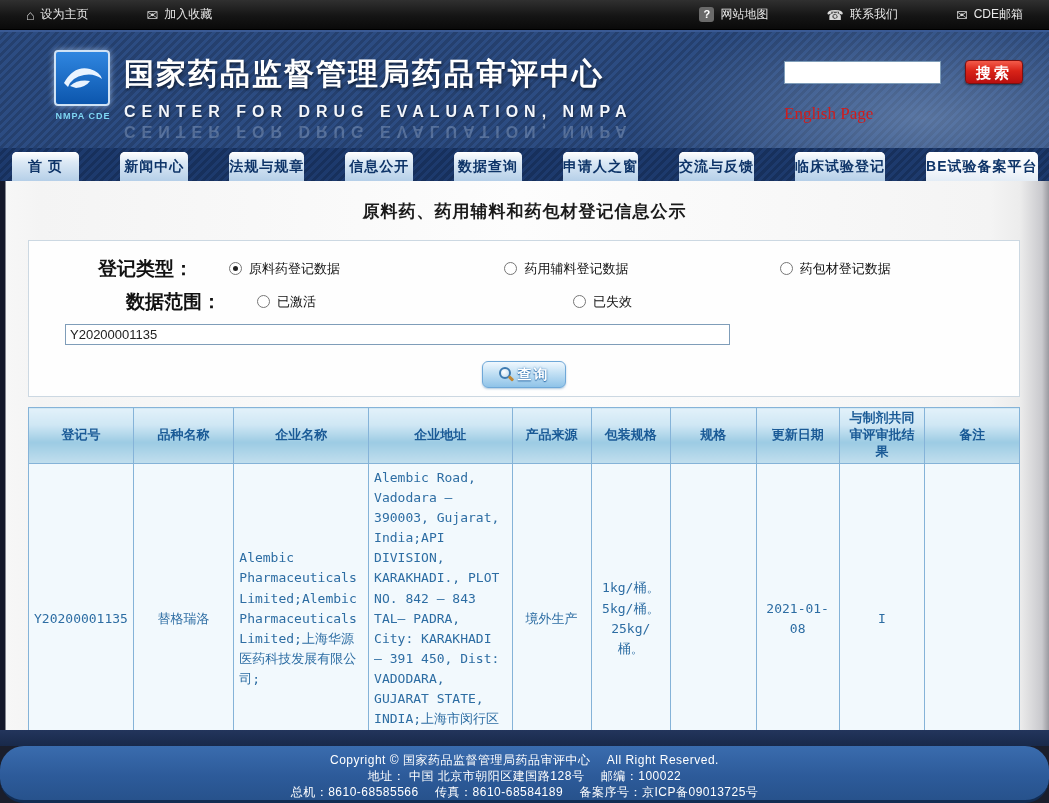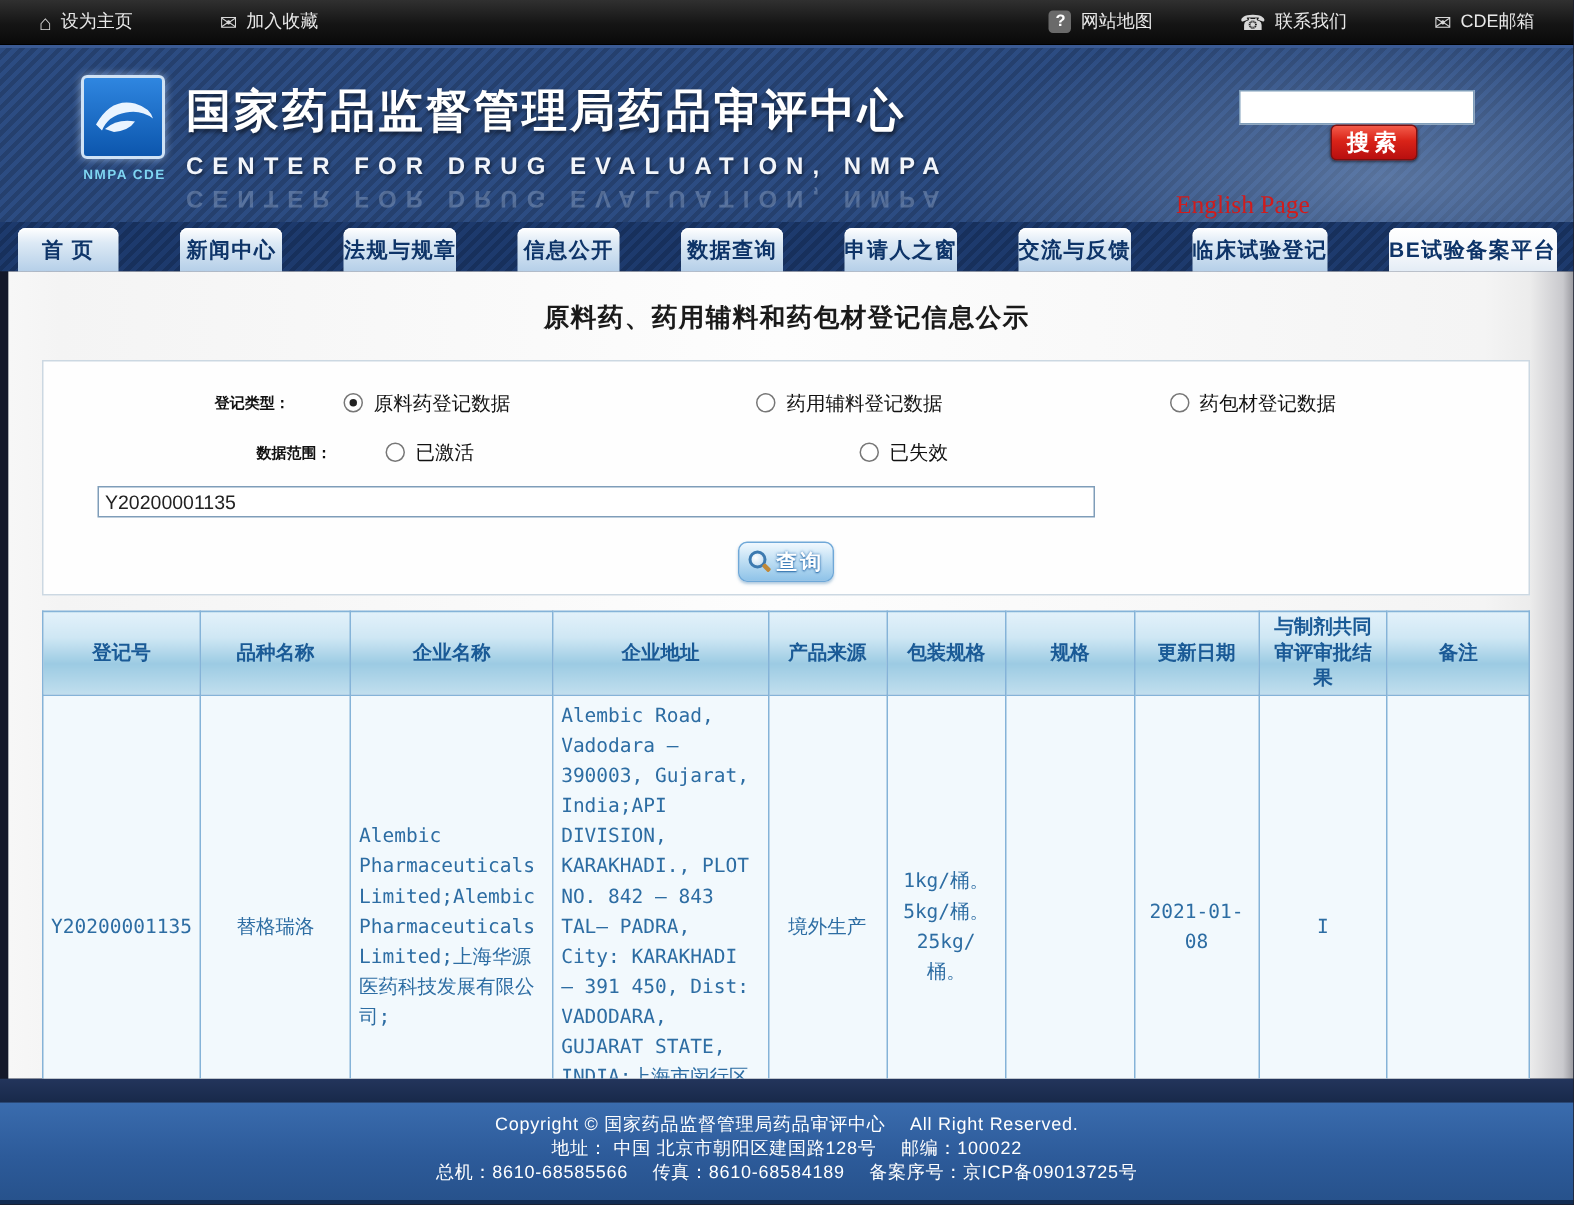--- a/index.html
+++ b/index.html
@@ -23,58 +23,58 @@
       repeating-linear-gradient(135deg, #2c4c82 0 3px, #25406e 3px 6px);
     border-top:2px solid #3a5a94; }
   .logo-wrap { position:absolute; left:54px; top:18px; width:58px; text-align:center; }
   .logo-box { width:56px; height:56px; border-radius:4px; background:linear-gradient(180deg,#2f86e0,#0c56ad); border:2px solid #cfe2f5; box-shadow:0 0 6px rgba(200,225,255,.6); display:flex; align-items:center; justify-content:center; }
   .logo-sub { margin-top:5px; color:#7fd6f2; font-size:9px; font-weight:bold; letter-spacing:1px; }
   .header-titles { position:absolute; left:124px; top:22px; }
   .header-title { color:#ffffff; font-size:30px; font-weight:bold; letter-spacing:2px; text-shadow:1px 2px 3px rgba(0,0,0,.55); }
   .header-sub { color:#f2f5fa; font-size:16px; font-weight:bold; letter-spacing:6px; margin-top:8px; text-shadow:1px 1px 2px rgba(0,0,0,.4); }
   .header-sub-reflect { color:#9fb2cf; font-size:16px; font-weight:bold; letter-spacing:6px; transform:scaleY(-1); opacity:.38; margin-top:1px; }
   .search-zone { position:absolute; right:25px; top:28px; width:240px; }
-  .search-row { display:flex; align-items:center;flex-direction:column; }
+  .search-row { display:flex; align-items:center; }
   .hsearch-input { width:157px; height:23px; border:1px solid #7f9db9; background:#fff; font-size:13px; padding:0 4px; }
   .hsearch-btn { margin-left:24px; width:58px; height:24px; border:1px solid #7d1010; border-radius:4px; background:linear-gradient(180deg,#f35b4a 0%,#d92318 45%,#b80f0f 100%); color:#fff; font-size:15px; font-weight:bold; letter-spacing:3px; cursor:pointer; box-shadow:0 1px 2px rgba(0,0,0,.5); line-height:1; }
   .english-link { display:inline-block; margin-top:20px; color:#d01c1c; font-size:17px; font-family:"Liberation Serif","DejaVu Serif",serif; cursor:pointer; }
 
   
   .navbar { height:33px; background:repeating-linear-gradient(135deg,#1d3a6d 0 3px,#17305c 3px 6px); display:flex; align-items:flex-end; padding:0 8px;gap:34px; }
   .nav-tab { flex:1 1 0; height:29px; margin:0 3.5px; border-radius:5px 5px 0 0; background:linear-gradient(180deg,#ffffff 0%,#dce9f5 35%,#b5cfe8 100%); color:#0e3468; font-size:14px; font-weight:bold; display:flex; align-items:center; justify-content:center; cursor:pointer; letter-spacing:1px; box-shadow:inset 0 1px 0 #fff; white-space:nowrap; }
   .nav-tab.active { flex:1.5 1 0; background:linear-gradient(180deg,#ffffff 0%,#f4f7fb 60%,#e3ecf5 100%);margin-top:36px; }
 
   
   .content { flex:1; position:relative; background:linear-gradient(90deg,#14182a 0px,#14182a 5px,#f7f7f7 6px,#f4f4f4 40px,#fdfdfd 520px,#f4f4f4 990px,#ececec 1020px,#c9c9cd 1042px,#9a9aa0 1049px); overflow:hidden; }
   .page-title { text-align:center; font-size:17px; font-weight:bold; color:#1a1a1a; letter-spacing:1px; padding:19px 0 17px 0; }
 
   .form-box { width:992px; margin-left:28px; border:1px solid #ccd8e2; background:#fefefe; padding:11px 0 8px 0; }
   .form-row { display:flex; align-items:center; height:33px; }
-  .form-label { width:192px; text-align:right; font-size:10px; font-weight:bold; color:#111; }
+  .form-label { width:192px; text-align:right; font-size:19px; font-weight:bold; color:#111; }
   .opt { width:280px; margin-left:36px; display:flex; align-items:center; font-size:13px; color:#111; cursor:pointer; }
   .opt .radio { width:13px; height:13px; border:1px solid #777; border-radius:50%; background:#fff; margin-right:7px; position:relative; flex:0 0 13px; }
   .opt .radio.checked::after { content:''; position:absolute; left:3px; top:3px; width:5px; height:5px; border-radius:50%; background:#222; }
   .query-input { width:665px; height:21px; margin-left:36px; border:1px solid #7f9db9; font-size:13px; padding:0 4px; color:#222; }
   .btn-row { display:flex; justify-content:center; margin-top:10px; }
-  .query-btn { display:flex; align-items:center; justify-content:center; width:64px; height:27px; border:1px solid #6fa8d8; border-radius:6px; background:linear-gradient(180deg,#f0f8fe 0%,#c2e0f4 45%,#8fc3e8 100%); cursor:pointer; box-shadow:0 1px 2px rgba(100,150,190,.5); }
+  .query-btn { display:flex; align-items:center; justify-content:center; width:84px; height:27px; border:1px solid #6fa8d8; border-radius:6px; background:linear-gradient(180deg,#f0f8fe 0%,#c2e0f4 45%,#8fc3e8 100%); cursor:pointer; box-shadow:0 1px 2px rgba(100,150,190,.5); }
   .query-btn-label { color:#fff; font-size:14px; font-weight:bold; letter-spacing:2px; margin-left:5px; text-shadow:0 0 2px #3a7ab8,0 1px 1px #2d6da8; }
   .mag { width:14px; height:15px; position:relative; display:inline-block; }
   .mag::before { content:''; position:absolute; left:0; top:0; width:8px; height:8px; border:2px solid #3d7ab0; border-radius:50%; background:radial-gradient(circle at 35% 35%,#ffffff,#bcd8ee); }
   .mag::after { content:''; position:absolute; left:9px; top:10px; width:6px; height:3px; background:#c08838; transform:rotate(45deg); border-radius:1px; }
 
   
   .data-table { width:992px; margin:10px 0 0 28px; border-collapse:collapse; }
   .data-table th { border:1px solid #85b3d8; background:linear-gradient(180deg,#e2f1fa 0%,#cfe7f4 30%,#9ccbe3 62%,#c2dfee 100%); color:#1a5a96; font-size:13px; font-weight:bold; height:45px; text-align:center; padding:2px 4px; line-height:1.3; }
   .data-table td { border:1px solid #85b3d8; background:#f2f9fd; color:#2d6da3; font-size:13px; height:175px; vertical-align:middle; text-align:center; padding:4px 5px; font-family:"DejaVu Sans Mono","Liberation Mono",monospace; line-height:1.55; }
   .data-table td.left { text-align:left; }
   .data-table td.pack { padding:4px 9px; }
 
   
   .pre-footer { height:16px; background:linear-gradient(180deg,#23355c,#18294a); }
-  .footer { height:68px; background:linear-gradient(180deg,#3a6cae 0%,#2d5b9a 55%,#27528c 100%); color:#fff; font-size:12px; text-align:center; padding-top:6px; line-height:16px; border-bottom:3px solid #122c52; }
+  .footer { height:57px; background:linear-gradient(180deg,#3a6cae 0%,#2d5b9a 55%,#27528c 100%); color:#fff; font-size:12px; text-align:center; padding-top:6px; line-height:16px; border-bottom:3px solid #122c52;border-radius:24px; }
   .footer div { letter-spacing:.5px; }
 </style>
 </head>
 <body>
 
 <div class="page">
 
   <div class="topbar">
     <div class="topbar-group topbar-left">
       <span class="topbar-item">

